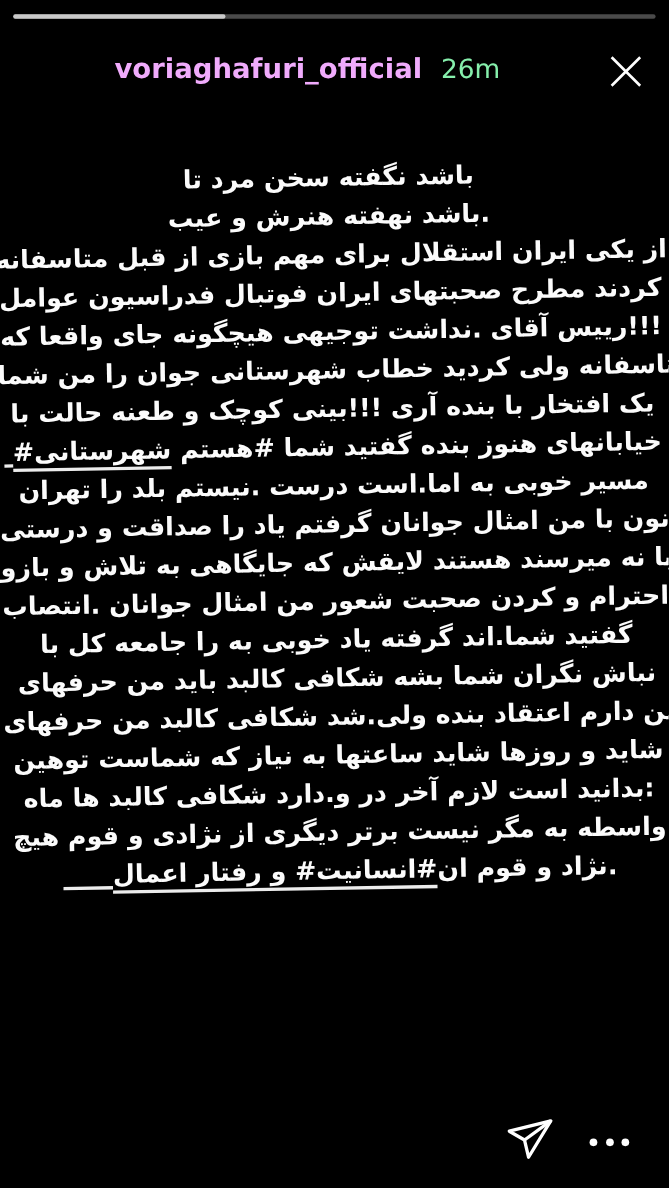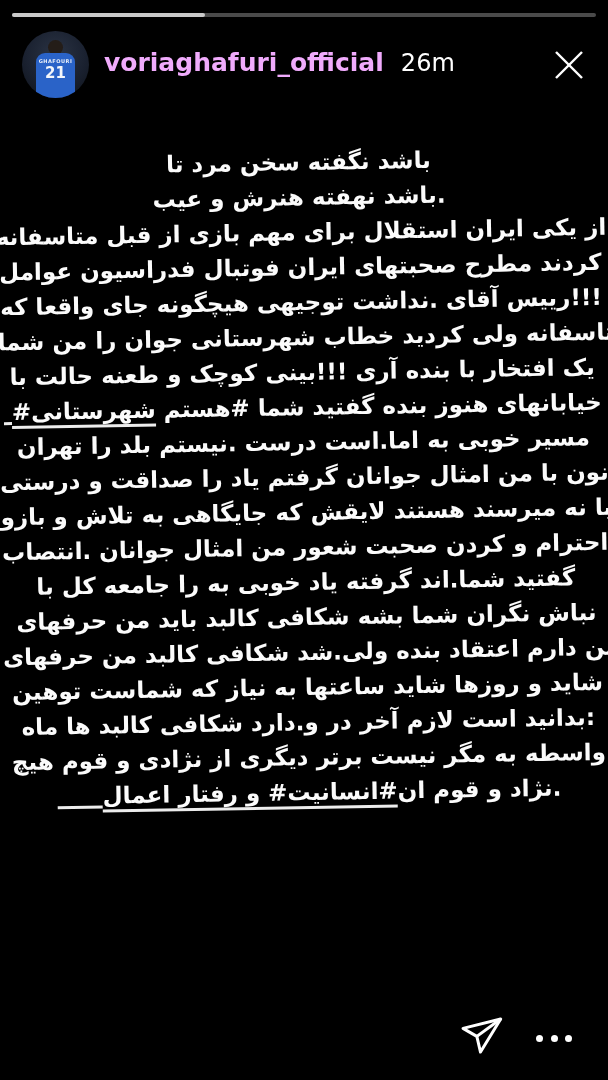--- a/index.html
+++ b/index.html
@@ -34,21 +34,21 @@
     font-size:5px; letter-spacing:.5px; color:#e8eef8; font-weight:bold;
   }
   .avatar .jersey-number {
     display:block; text-align:center; margin-top:0px;
     font-size:15px; font-weight:bold; color:#f2f5fa;
   }
   .username-row {
     position:absolute; left:104px; top:48px; white-space:nowrap;
   }
   .username { color:#f0abfc; font-weight:bold; font-size:25px; }
-  .timestamp { color:#ffffff; font-size:24px; margin-left:12px; font-weight:normal; }
+  .timestamp { color:#86efac; font-size:24px; margin-left:12px; font-weight:normal; }
   .close-btn {
     position:absolute; right:18px; top:44px; width:42px; height:42px;
     background:none; border:none; cursor:pointer; padding:0;
   }
   
   .story-text {
     position:absolute; left:0; right:0; top:145px;
     transform:rotate(-1deg);
     text-align:center; color:#fbfbfb; font-weight:bold;
     font-size:23px; line-height:35px;
@@ -71,27 +71,20 @@
 </head>
 <body>
 
 <div class="story">
 
   <div class="progress-track" style="background: rgb(74, 74, 74);">
     <div class="progress-fill" style="width: 33%; background: rgb(201, 201, 201);"></div>
   </div>
 
   <div class="header">
-    <div class="avatar">
-      <div class="head"></div>
-      <div class="torso" style="background: rgb(42, 99, 200);">
-        <span class="jersey-name">GHAFOURI</span>
-        <span class="jersey-number">21</span>
-      </div>
-    </div>
     <div class="username-row">
       <span class="username">voriaghafuri_official</span>
       <span class="timestamp">26m</span>
     </div>
     <button class="close-btn">
       <span>
         <svg width="42" height="42" viewBox="0 0 42 42">
           <line x1="8" y1="8" x2="34" y2="34" stroke="#ffffff" stroke-width="2.4"></line>
           <line x1="34" y1="8" x2="8" y2="34" stroke="#ffffff" stroke-width="2.4"></line>
         </svg>

